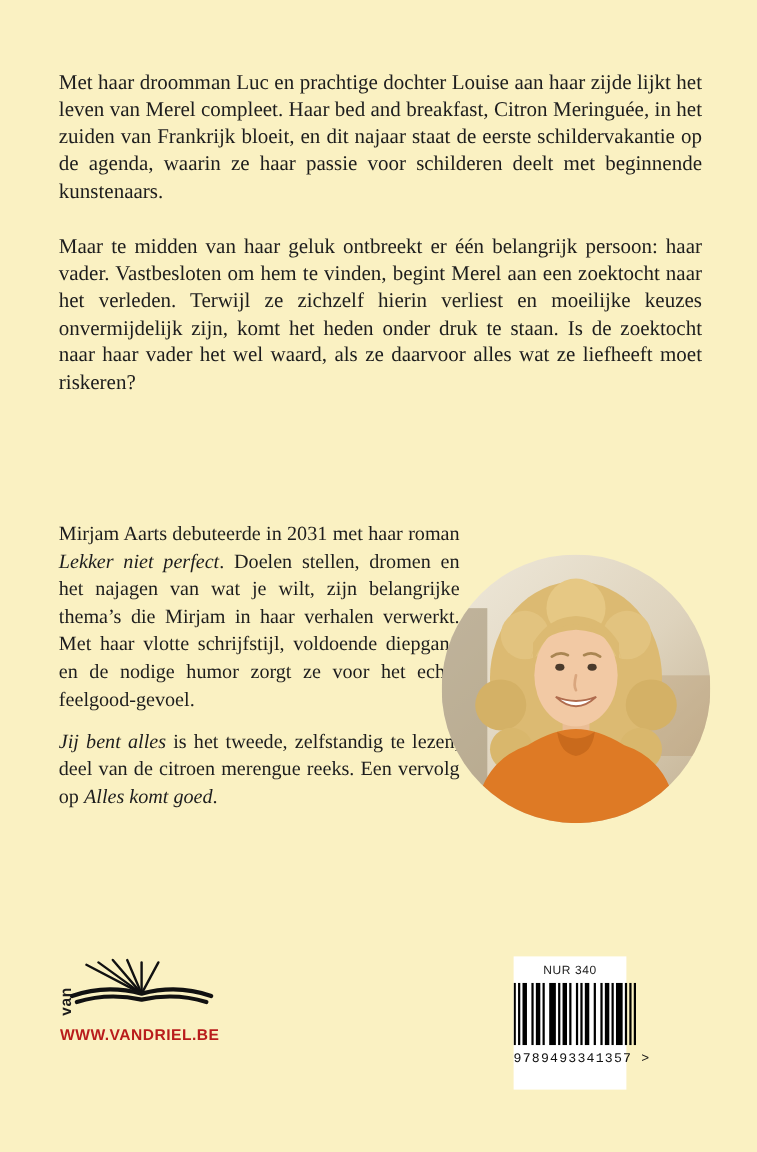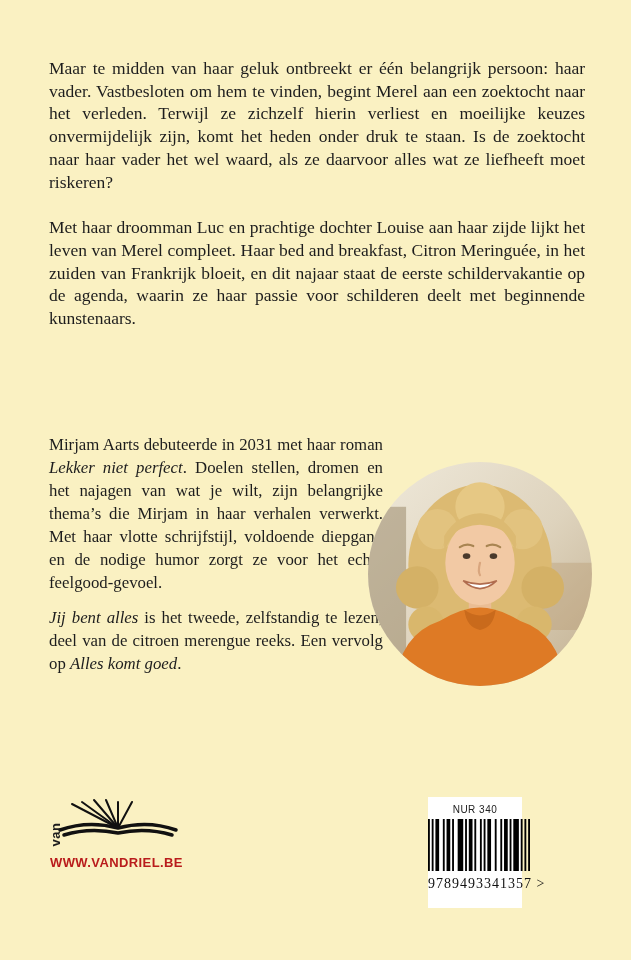--- a/index.html
+++ b/index.html
@@ -110,36 +110,36 @@
   }
   .nur {
     font-family: "Liberation Sans", sans-serif;
     font-size: 10px;
     color: #222;
     letter-spacing: 0.5px;
   }
   .barcode-stripes-wrap { margin-top: 4px; }
   .barcode-stripes { display: inline-block; }
   .isbn-line {
-    font-family: Liberation Serif, serif;
-    font-size: 14px;
+    font-family: Liberation Mono, monospace;
+    font-size: 11px;
     color: #111;
     letter-spacing: 1px;
     margin-top: 1px;
     white-space: nowrap;
   }
 </style>
 </head>
 <body>
 
 <div class="page">
 
   <div class="synopsis">
+    <p>Met haar droomman Luc en prachtige dochter Louise aan haar zijde lijkt het leven van Merel compleet. Haar bed and breakfast, Citron Meringuée, in het zuiden van Frankrijk bloeit, en dit najaar staat de eerste schildervakantie op de agenda, waarin ze haar passie voor schilderen deelt met beginnende kunstenaars.</p>
     <p>Maar te midden van haar geluk ontbreekt er één belangrijk persoon: haar vader. Vastbesloten om hem te vinden, begint Merel aan een zoektocht naar het verleden. Terwijl ze zichzelf hierin verliest en moeilijke keuzes onvermijdelijk zijn, komt het heden onder druk te staan. Is de zoektocht naar haar vader het wel waard, als ze daarvoor alles wat ze liefheeft moet riskeren?</p>
-    <p>Met haar droomman Luc en prachtige dochter Louise aan haar zijde lijkt het leven van Merel compleet. Haar bed and breakfast, Citron Meringuée, in het zuiden van Frankrijk bloeit, en dit najaar staat de eerste schildervakantie op de agenda, waarin ze haar passie voor schilderen deelt met beginnende kunstenaars.</p>
   </div>
 
   <div class="bio-section">
     <div class="bio-text">
       <p><span>Mirjam Aarts debuteerde in 2031 met haar roman </span><i>Lekker niet perfect</i><span>. Doelen stellen, dromen en het najagen van wat je wilt, zijn belangrijke thema’s die Mirjam in haar verhalen verwerkt. Met haar vlotte schrijfstijl, voldoende diepgang en de nodige humor zorgt ze voor het echte feelgood-gevoel.</span></p>
       <p><i>Jij bent alles</i><span> is het tweede, zelfstandig te lezen, deel van de citroen merengue reeks. Een vervolg op </span><i>Alles komt goed</i><span>.</span></p>
     </div>
   </div>
 
   <div class="author-photo">

